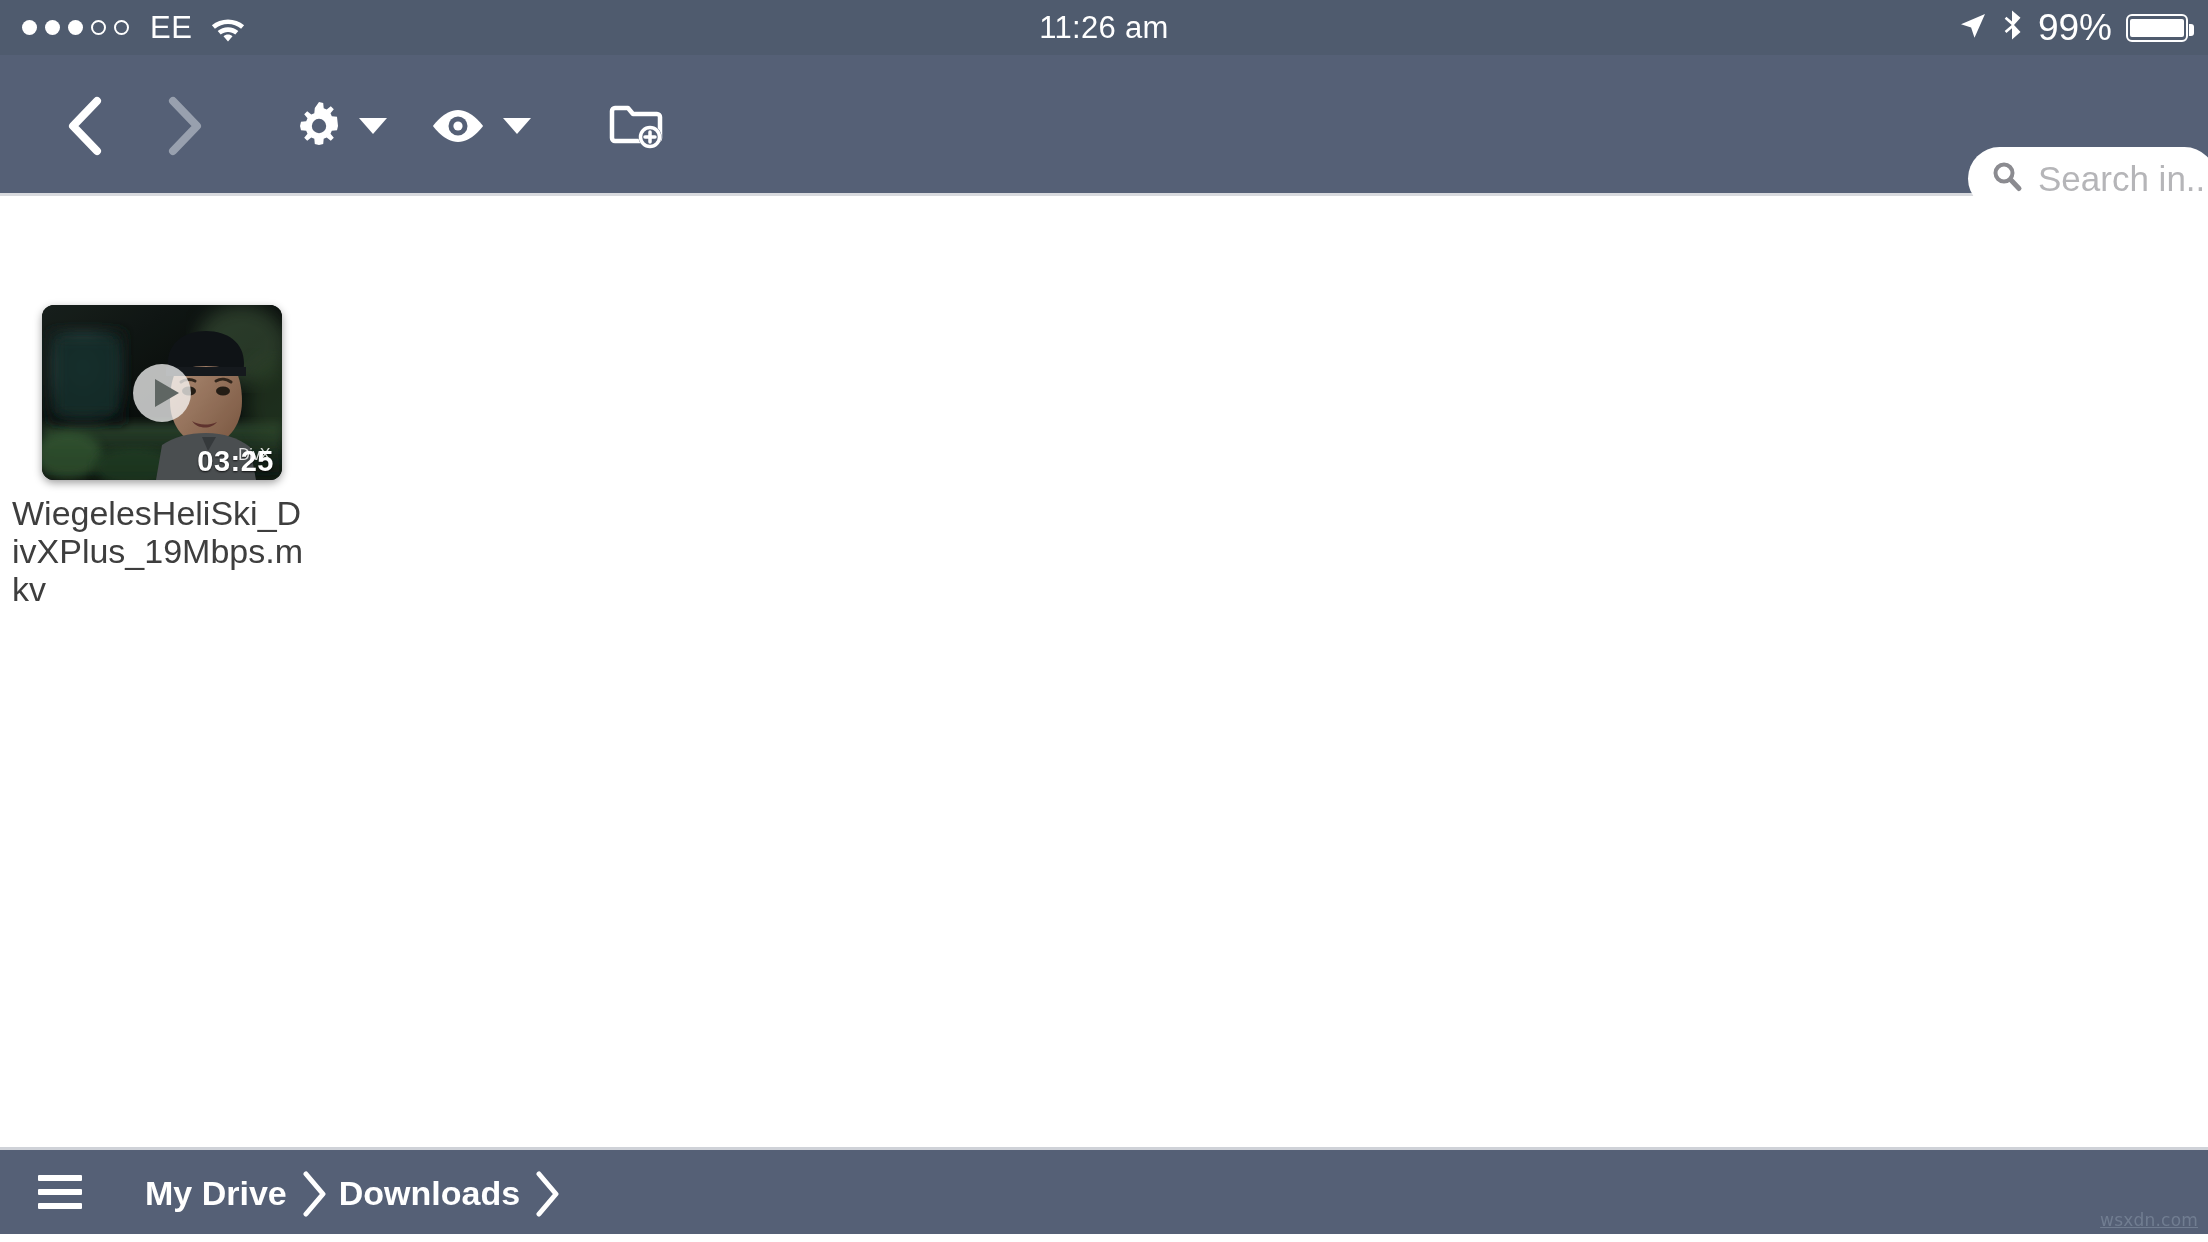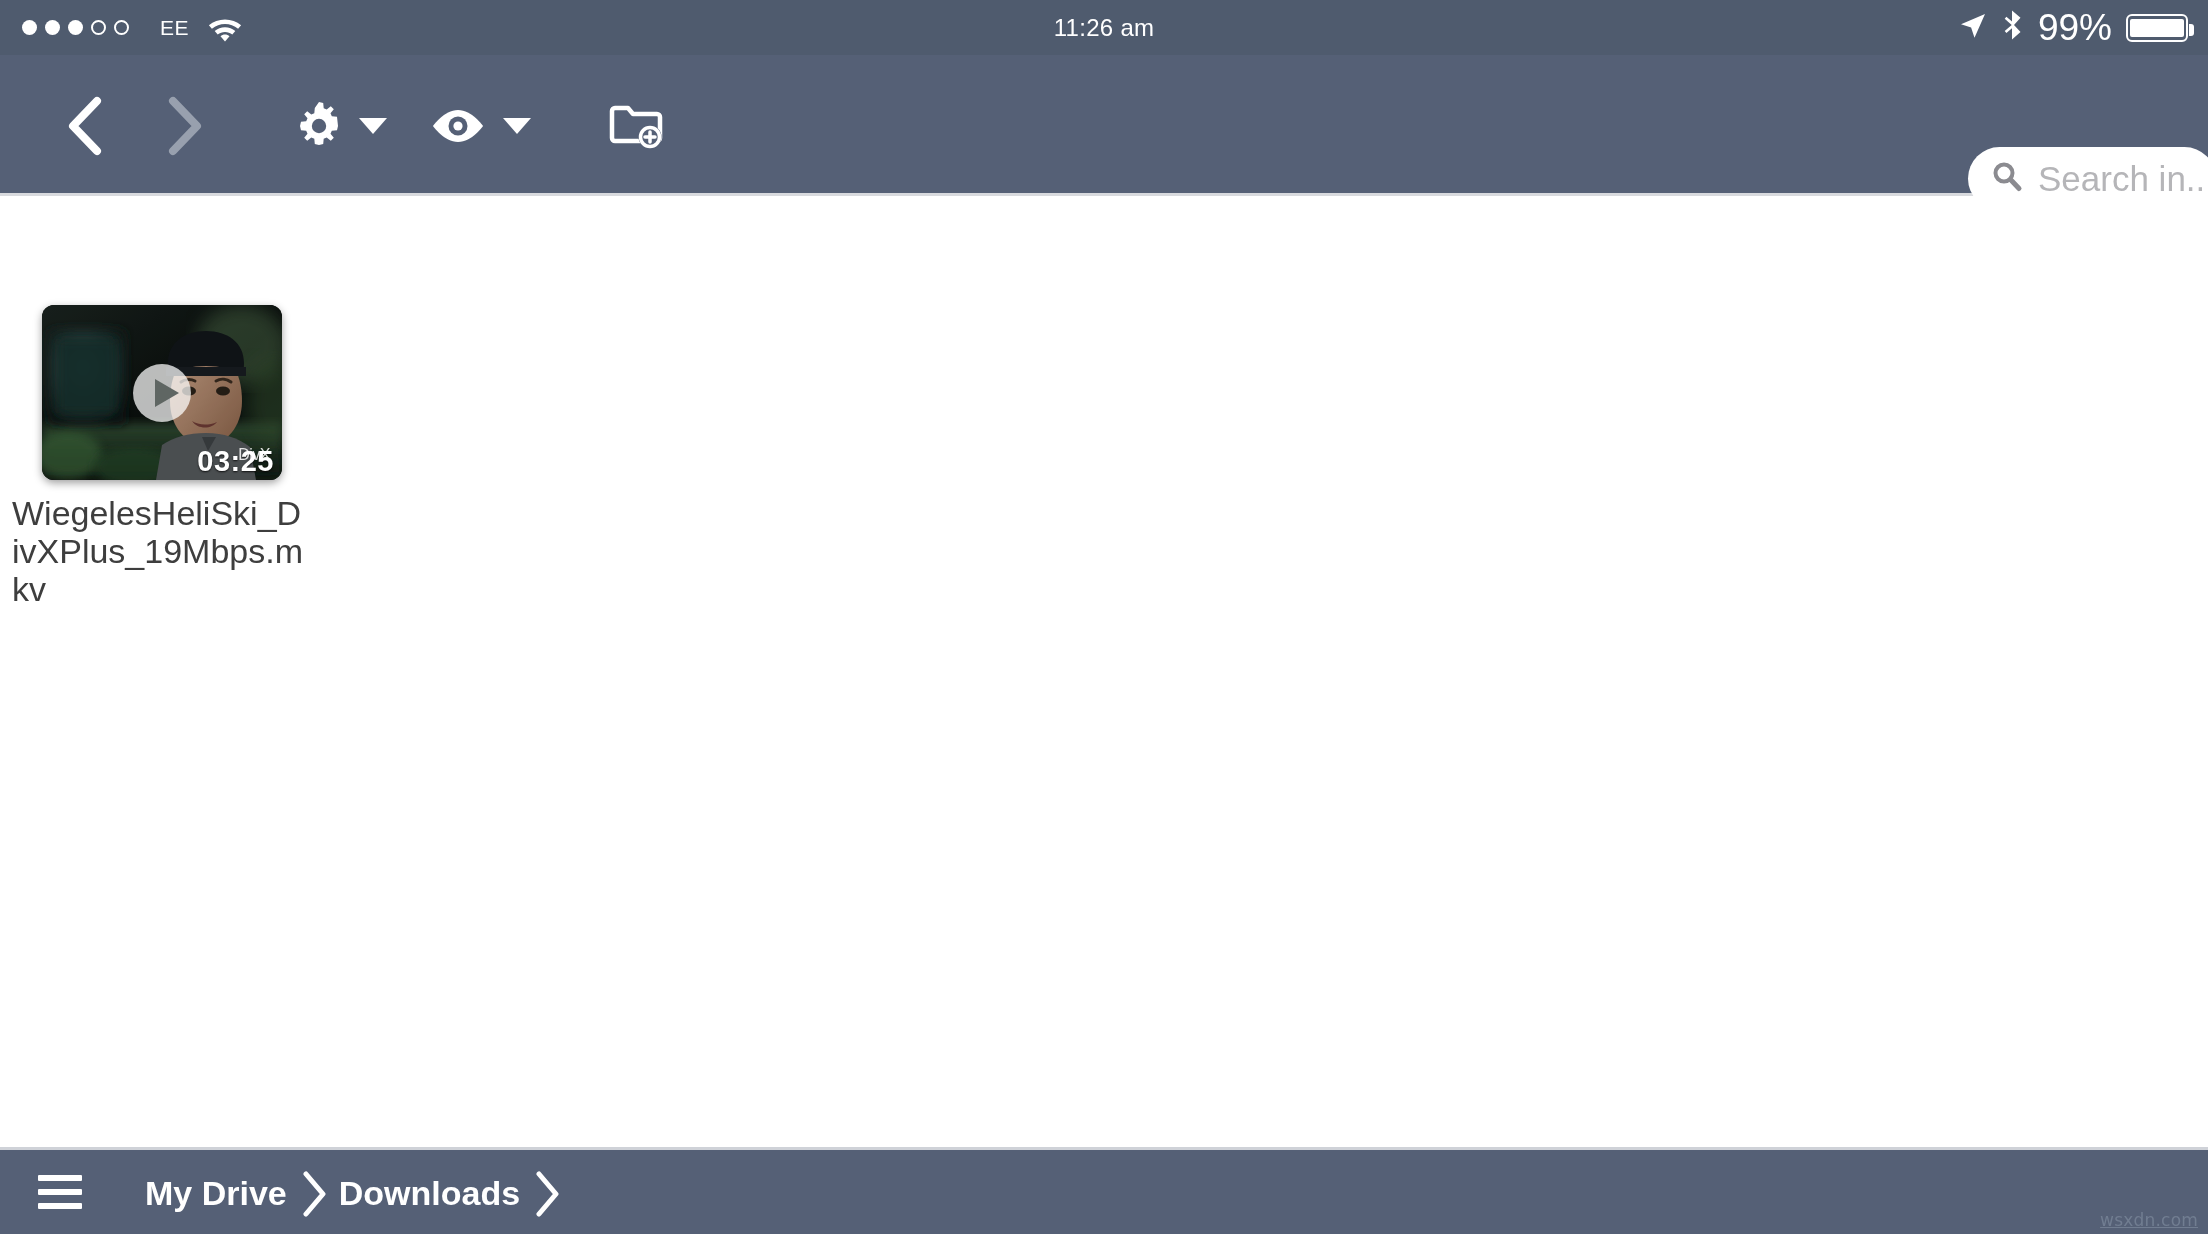--- a/index.html
+++ b/index.html
@@ -20,27 +20,27 @@
     color: #ffffff;
   }
   .sb-left {
     position: absolute; left: 22px; top: 0; height: 55px;
     display: flex; align-items: center; gap: 11px;
   }
   .sig-dots { display: flex; align-items: center; gap: 8px; }
   .dot { width: 15px; height: 15px; border-radius: 50%; }
   .dot.on { background: #ffffff; }
   .dot.off { background: transparent; border: 2px solid #ffffff; }
-  .carrier { font-size: 21px; letter-spacing: 0.5px; margin-left: 20px; }
+  .carrier { font-size: 31px; letter-spacing: 0.5px; margin-left: 10px; }
   .wifi { margin-left: 6px; display: flex; align-items: center; }
 
   .sb-center {
     position: absolute; left: 0; top: 0; width: 2208px; height: 55px;
     display: flex; align-items: center; justify-content: center;
-    font-size: 24px; letter-spacing: 0.3px;
+    font-size: 31px; letter-spacing: 0.3px;
   }
   .sb-right {
     position: absolute; right: 20px; top: 0; height: 55px;
     display: flex; align-items: center; gap: 14px;
   }
   .battery-pct { font-size: 37px; }
   .battery {
     width: 62px; height: 28px;
     border: 2.5px solid #ffffff; border-radius: 6px;
     position: relative; display: flex; align-items: center;

